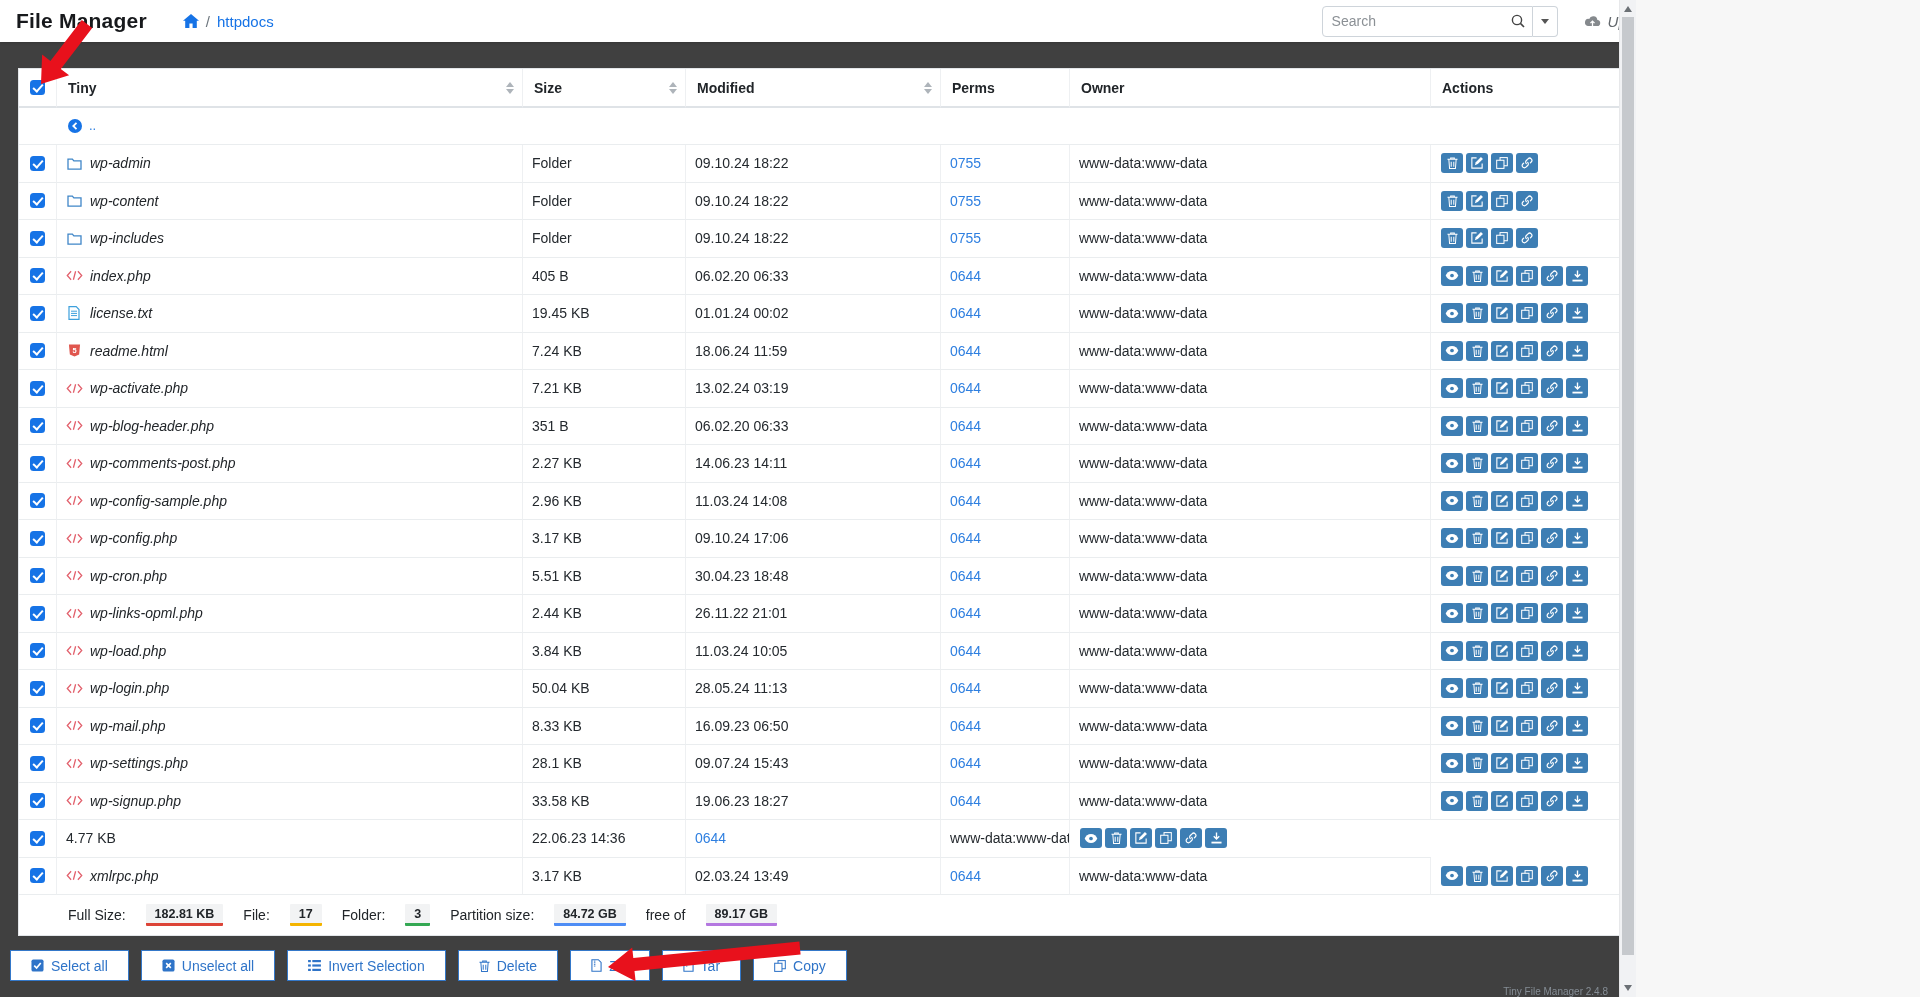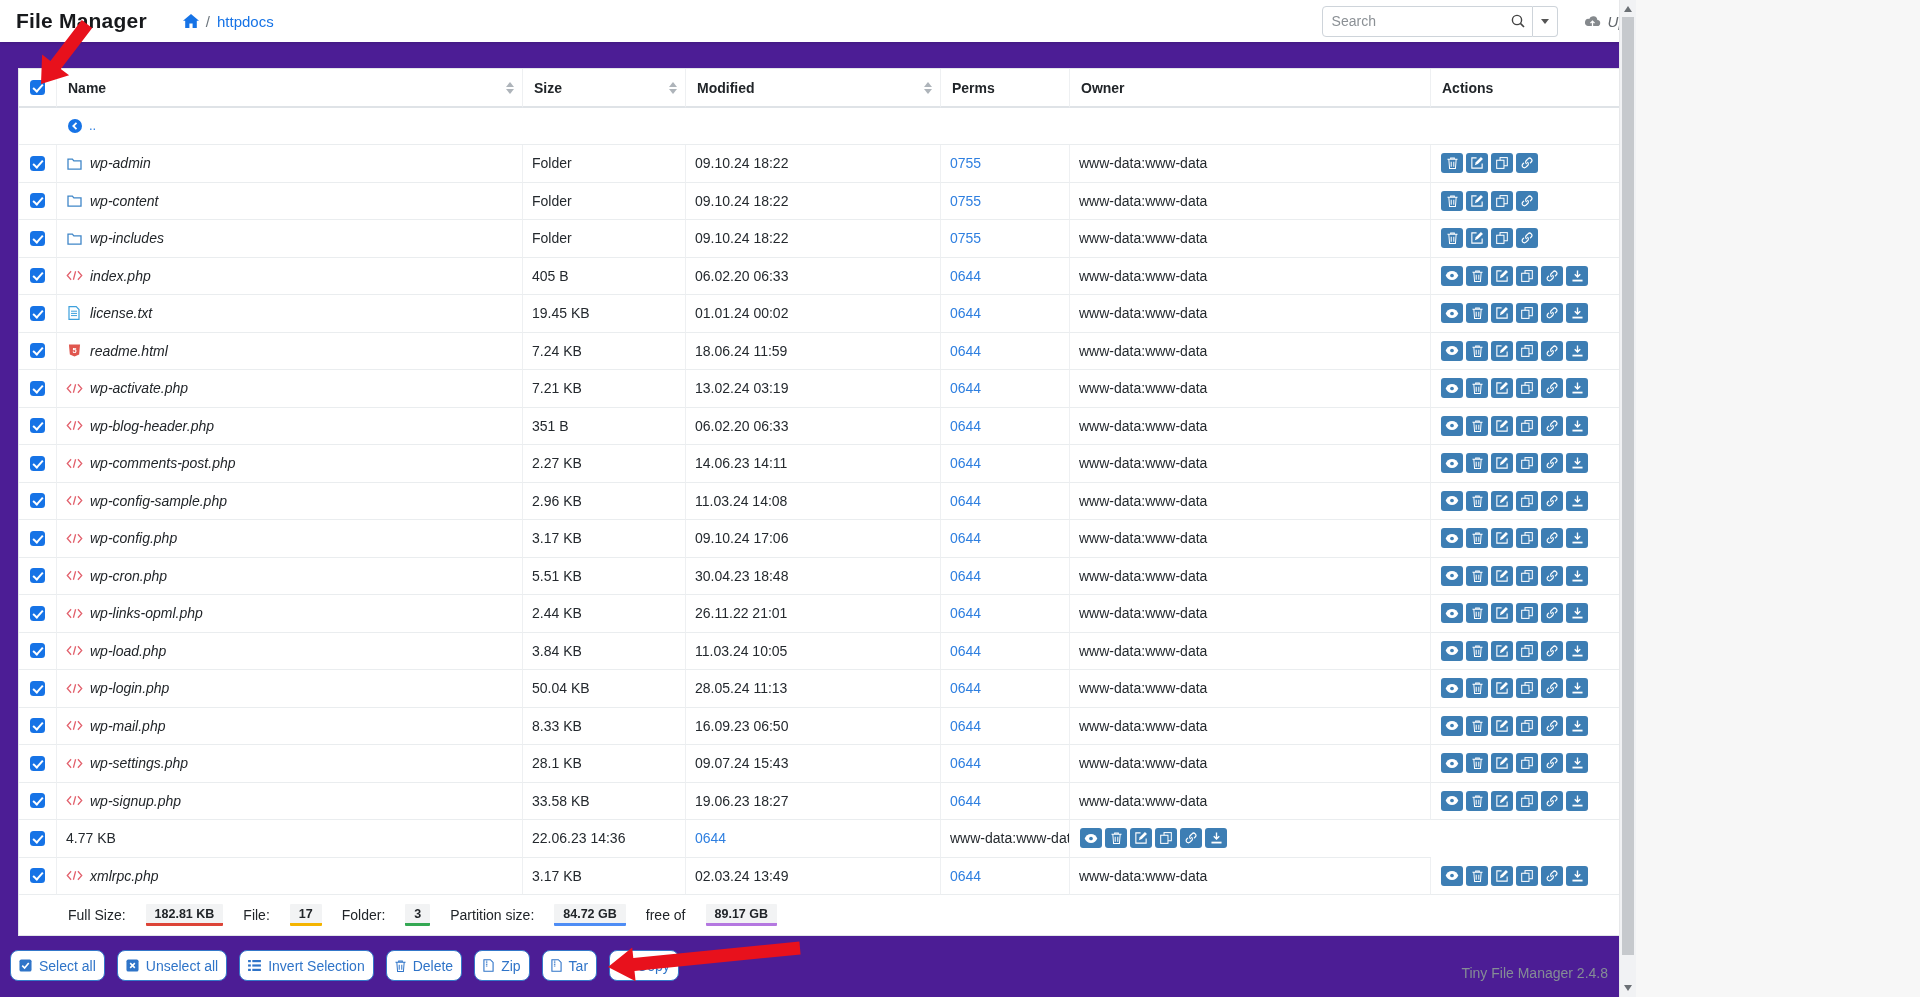--- a/index.html
+++ b/index.html
@@ -1,16 +1,16 @@
 <!DOCTYPE html>
 <html><head>
 <meta charset="utf-8">
 <style>
   html,body{margin:0;padding:0;background:#f7f7f7;}
-  #app{position:relative;width:1636px;height:997px;background:#4c1d95;font-family:"Liberation Sans",sans-serif;overflow:hidden;
+  #app{position:relative;width:1636px;height:997px;background:#404040;font-family:"Liberation Sans",sans-serif;overflow:hidden;
        --cols:38px 466px 163px 255px 129px 361px auto;}
   
   .topbar{position:absolute;top:0;left:0;width:1903px;height:42px;background:#fff;box-shadow:0 1px 3px rgba(0,0,0,.16);
           display:flex;align-items:center;z-index:5;}
   .app-title{margin-left:16px;font-size:21px;font-weight:700;color:#17191c;letter-spacing:.2px;}
   .crumbs{margin-left:36px;display:flex;align-items:center;gap:7px;font-size:15px;}
   .crumbs .home{color:#1673e6;display:inline-flex;cursor:pointer;}
   .crumbs .sep{color:#6c757d;}
   .crumbs a{color:#1673e6;text-decoration:none;cursor:pointer;}
   .topbar-right{margin-left:auto;margin-right:30px;display:flex;align-items:center;gap:26px;}
@@ -52,23 +52,23 @@
   .btn-action{width:22px;height:20px;border:none;border-radius:3px;background:#3d7eb4;color:#fff;--icon-bg:#3d7eb4;
               display:inline-flex;align-items:center;justify-content:center;cursor:pointer;padding:0;}
   .cb{width:15px;height:15px;border-radius:3.5px;background:#1673e6;position:relative;display:inline-block;cursor:pointer;}
   .cb::after{content:"";position:absolute;left:4.6px;top:1.8px;width:4px;height:8px;border:solid #fff;border-width:0 2px 2px 0;
              transform:rotate(42deg);}
   .summary{height:40px;display:flex;align-items:center;padding-left:49px;gap:20px;font-size:14px;color:#212529;}
   .badge{background:#f2f3f4;padding:3px 9px 2px;font-weight:700;font-size:12.5px;color:#212529;border-bottom:3px solid var(--c);
          border-radius:1px;}
   
   .toolbar{position:absolute;left:10px;top:950px;display:flex;gap:12px;}
-  .tbtn{height:31px;padding:0 8px;border:1px solid #3478c9;border-radius:8px;background:#fff;color:#2f74c8;--icon-bg:#fff;
+  .tbtn{height:31px;padding:0 20px;border:1px solid #3478c9;border-radius:0;background:#fff;color:#2f74c8;--icon-bg:#fff;
         font-size:14px;display:inline-flex;align-items:center;gap:7px;cursor:pointer;font-family:"Liberation Sans",sans-serif;}
-  .version{position:absolute;right:28px;top:965px;font-size:14px;color:#858d95;margin-left:36px;}
+  .version{position:absolute;right:28px;top:986px;font-size:10px;color:#858d95;margin-left:36px;}
   
   .sbar{position:absolute;right:0;top:0;width:17px;height:997px;background:#f1f2f4;border-left:1px solid #e7e8ea;box-sizing:border-box;z-index:20;}
   .sb-thumb{position:absolute;left:2px;width:12px;top:17px;height:938px;background:#c6c9cd;cursor:pointer;}
   .sb-up,.sb-dn{position:absolute;left:4px;width:0;height:0;border-left:4.5px solid transparent;border-right:4.5px solid transparent;cursor:pointer;}
   .sb-up{top:6px;border-bottom:6px solid #6b7075;}
   .sb-dn{bottom:6px;border-top:6px solid #6b7075;}
   
   .arrows{position:absolute;left:0;top:0;z-index:60;pointer-events:none;}
   svg{display:block;}
 </style>
@@ -142,21 +142,21 @@
       </div>
     </div>
   </div>
 
   <div class="card">
     <div class="thead">
       <div class="th th-check">
         <span class="cb"></span>
       </div>
       <div class="th">
-        <span>Name</span>
+        <span>Tiny</span>
         <span class="sort">
             <i class="s-up"></i>
             <i class="s-dn"></i>
           </span>
       </div>
       <div class="th">
         <span>Size</span>
         <span class="sort">
             <i class="s-up"></i>
             <i class="s-dn"></i>

